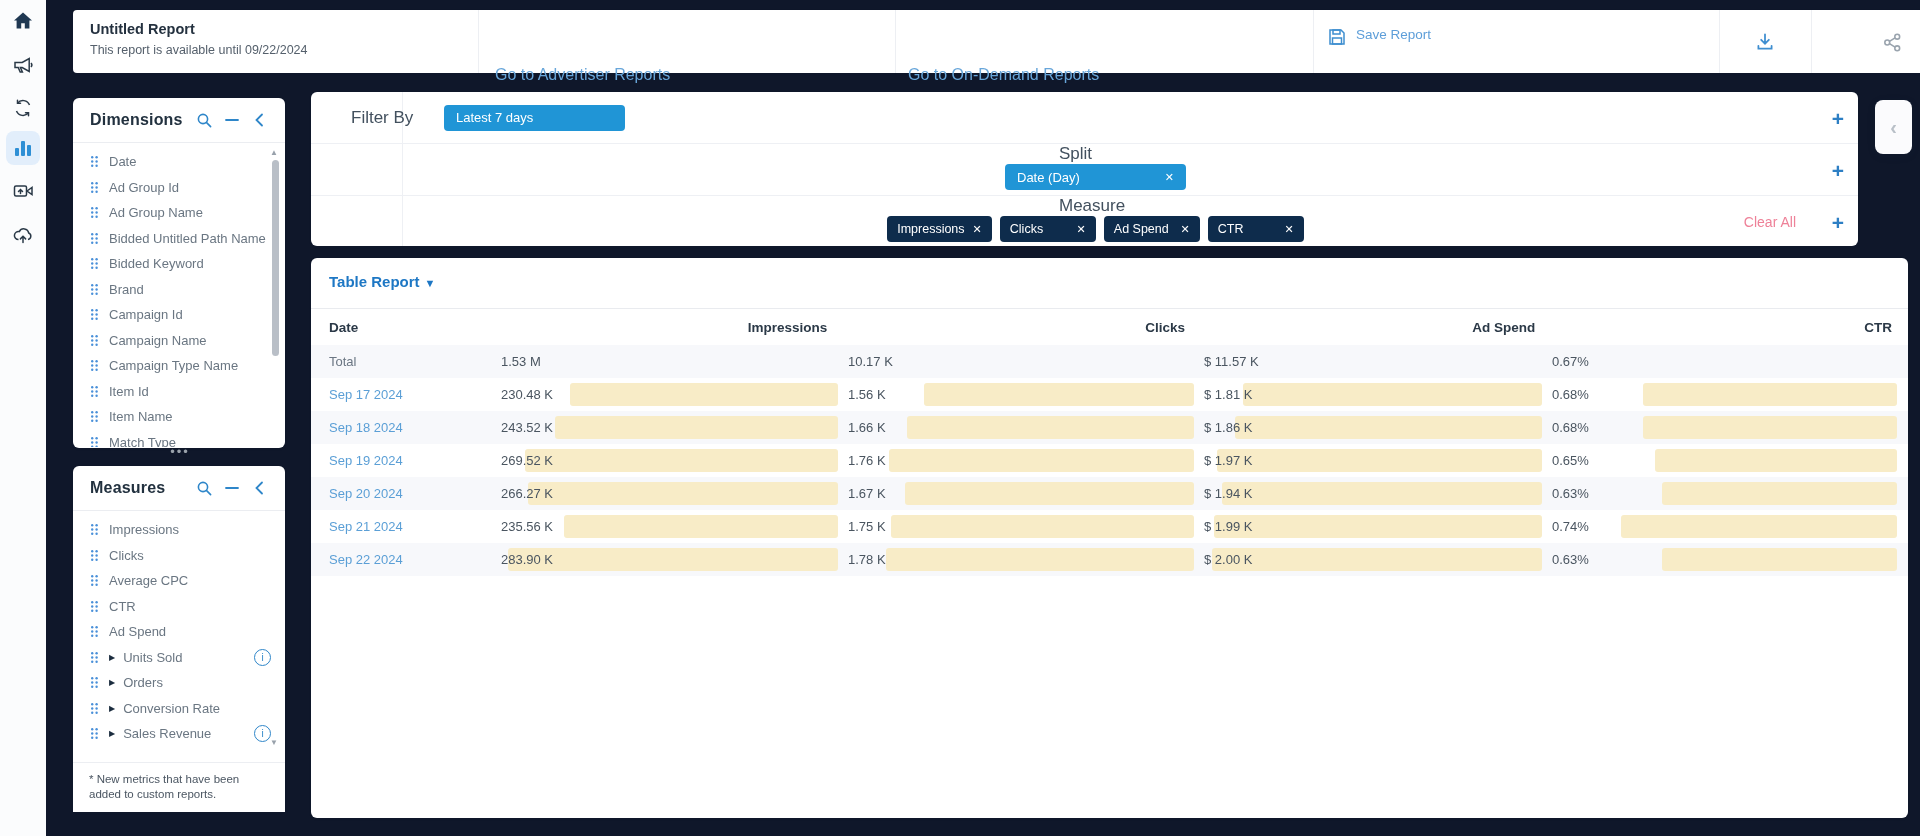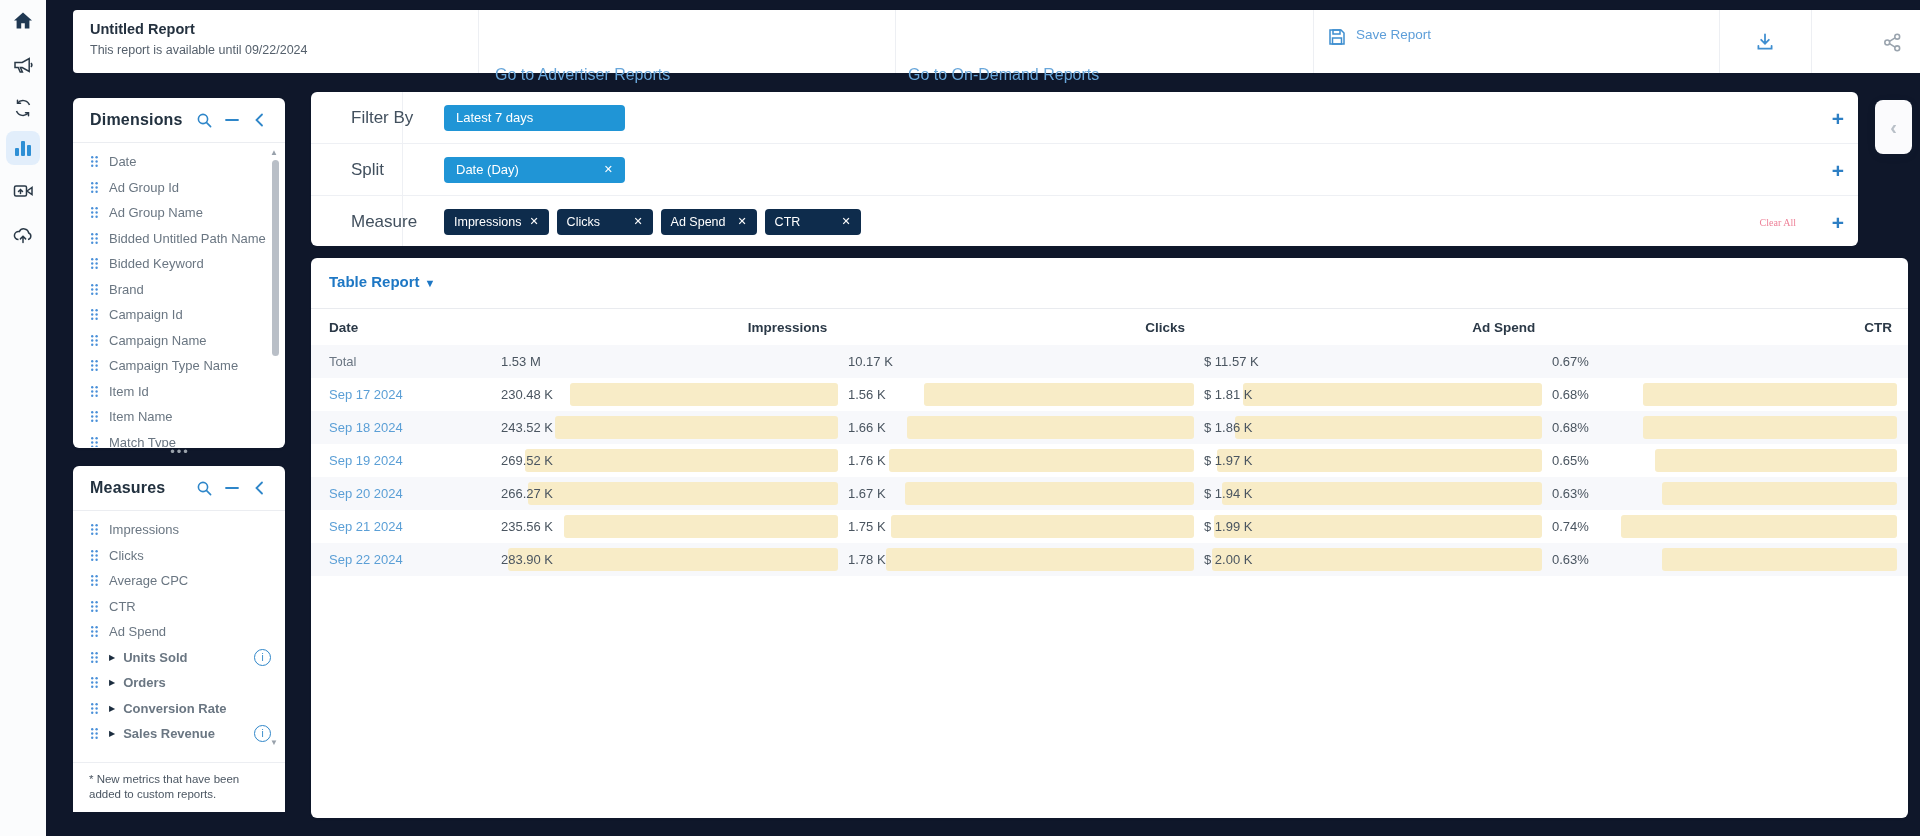--- a/index.html
+++ b/index.html
@@ -23,41 +23,41 @@
   .hdr-ico{position:absolute;top:16px;width:32px;height:32px;display:flex;align-items:center;justify-content:center;cursor:pointer;}
 
   
   .panel-hd{position:relative;height:44px;border-bottom:1px solid #ebedf1;}
   .panel-title{position:absolute;left:17px;top:13px;font-size:16px;font-weight:bold;color:#22313f;letter-spacing:.2px;}
   .ptool{position:absolute;top:13px;width:18px;height:18px;display:flex;align-items:center;justify-content:center;cursor:pointer;}
   .plist{position:relative;overflow:hidden;}
   .pitem{height:25.5px;display:flex;align-items:center;padding-left:17px;cursor:grab;}
   .pitem .lbl{font-size:13px;color:#6a7682;margin-left:10px;white-space:nowrap;}
   .pitem .caret{font-size:8px;color:#1b2c3e;margin-left:10px;}
-  .pitem .caret + .lbl{margin-left:8px;font-weight:bold;}
+  .pitem .caret + .lbl{margin-left:8px;}
   .info-i{margin-left:auto;margin-right:14px;width:15px;height:15px;border:1.4px solid #2f86c9;border-radius:50%;
           color:#2f86c9;font-size:10px;line-height:15px;text-align:center;flex:0 0 auto;}
   .scroll-thumb{position:absolute;width:7px;border-radius:4px;background:#b9bfc7;}
   .scroll-arrow{position:absolute;font-size:8px;color:#98a1ab;}
   .foot-note{position:absolute;left:0;right:0;bottom:0;border-top:1px solid #eceef2;padding:9px 16px 10px 16px;
              font-size:11.5px;line-height:15px;color:#4b5662;background:#fff;}
   .resize-dots{position:absolute;left:160px;top:444px;width:40px;text-align:center;color:#9aa2ab;font-size:13px;letter-spacing:2px;cursor:row-resize;}
 
   
   .frow{position:relative;height:51px;display:flex;align-items:center;padding-left:20px;}
-  .frow + .frow{border-top:1px solid #eef0f4;}
+  .frow + .frow{border-top:1px solid #eef0f4;flex-direction:column;}
   .frow-label{width:91px;padding-left:20px;font-size:17px;color:#42505e;flex:0 0 auto;}
   .frow-chips{display:flex;align-items:center;gap:8px;margin-left:2px;}
   .fdiv{position:absolute;left:91px;top:0;bottom:0;width:1px;background:#eef0f4;}
   .chip{height:26px;border-radius:4px;display:flex;align-items:center;color:#fff;font-size:13px;box-sizing:border-box;cursor:pointer;}
   .chip-wide{width:181px;background:#2095d6;padding:0 12px;justify-content:space-between;}
   .chip-sm{min-width:96px;background:#0e2c4c;padding:0 10px;justify-content:space-between;gap:8px;font-size:12.5px;}
   .chip-x{font-size:11px;font-weight:bold;cursor:pointer;}
   .plus-btn{position:absolute;right:14px;top:50%;transform:translateY(-50%);font-size:21px;color:#2d7fc4;font-weight:bold;cursor:pointer;line-height:1;}
-  .clear-all{position:absolute;right:62px;top:50%;transform:translateY(-50%);font-size:10px;color:#ee8198;cursor:pointer;font-family:Liberation Serif, serif;}
+  .clear-all{position:absolute;right:62px;top:50%;transform:translateY(-50%);font-size:14px;color:#ee8198;cursor:pointer;}
 
   
   .drawer-toggle{position:absolute;left:1875px;top:100px;width:37px;height:54px;background:#fbfbfd;border-radius:8px;
                  box-shadow:0 2px 8px rgba(30,45,70,.10);display:flex;align-items:center;justify-content:center;cursor:pointer;}
   .drawer-toggle span{font-size:20px;color:#b9c0c8;font-weight:bold;}
 
   
   .tbl-title{position:absolute;left:18px;top:15px;font-size:15px;font-weight:bold;color:#1d77c4;cursor:pointer;}
   .tbl-title .dd{font-size:11px;margin-left:5px;}
   .tbl-head{position:absolute;left:0;right:0;top:50px;height:36px;border-top:1px solid #e9ebef;border-bottom:1px solid #e9ebef;display:flex;align-items:center;}

